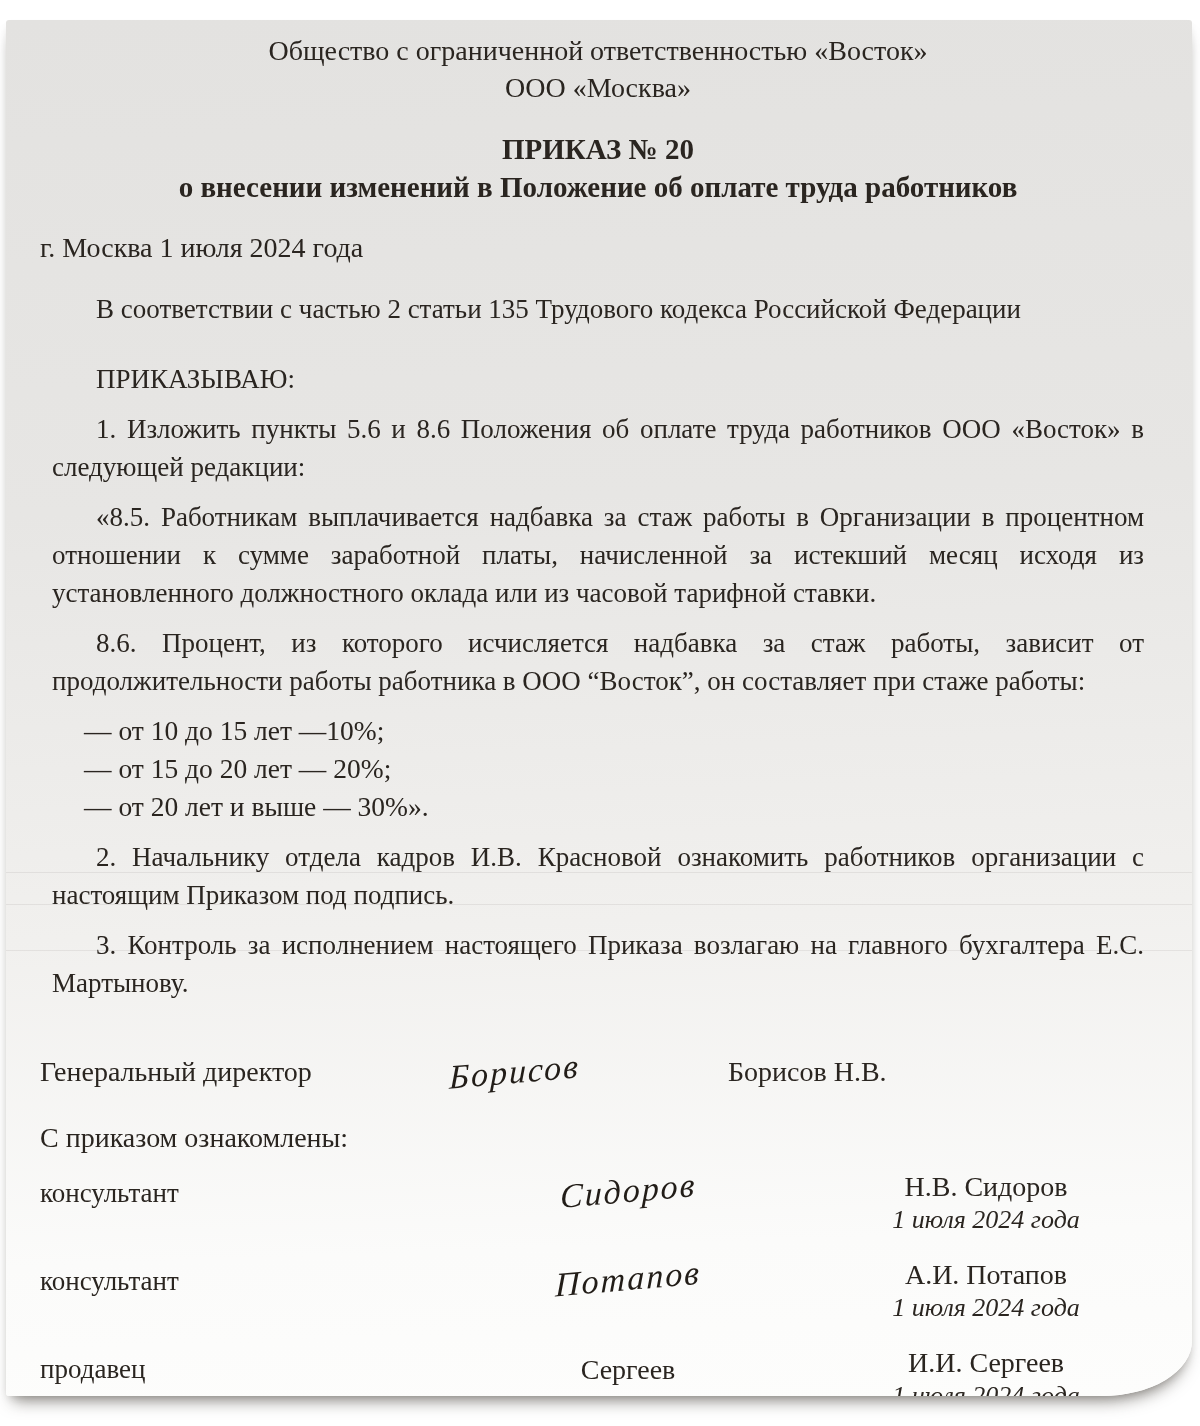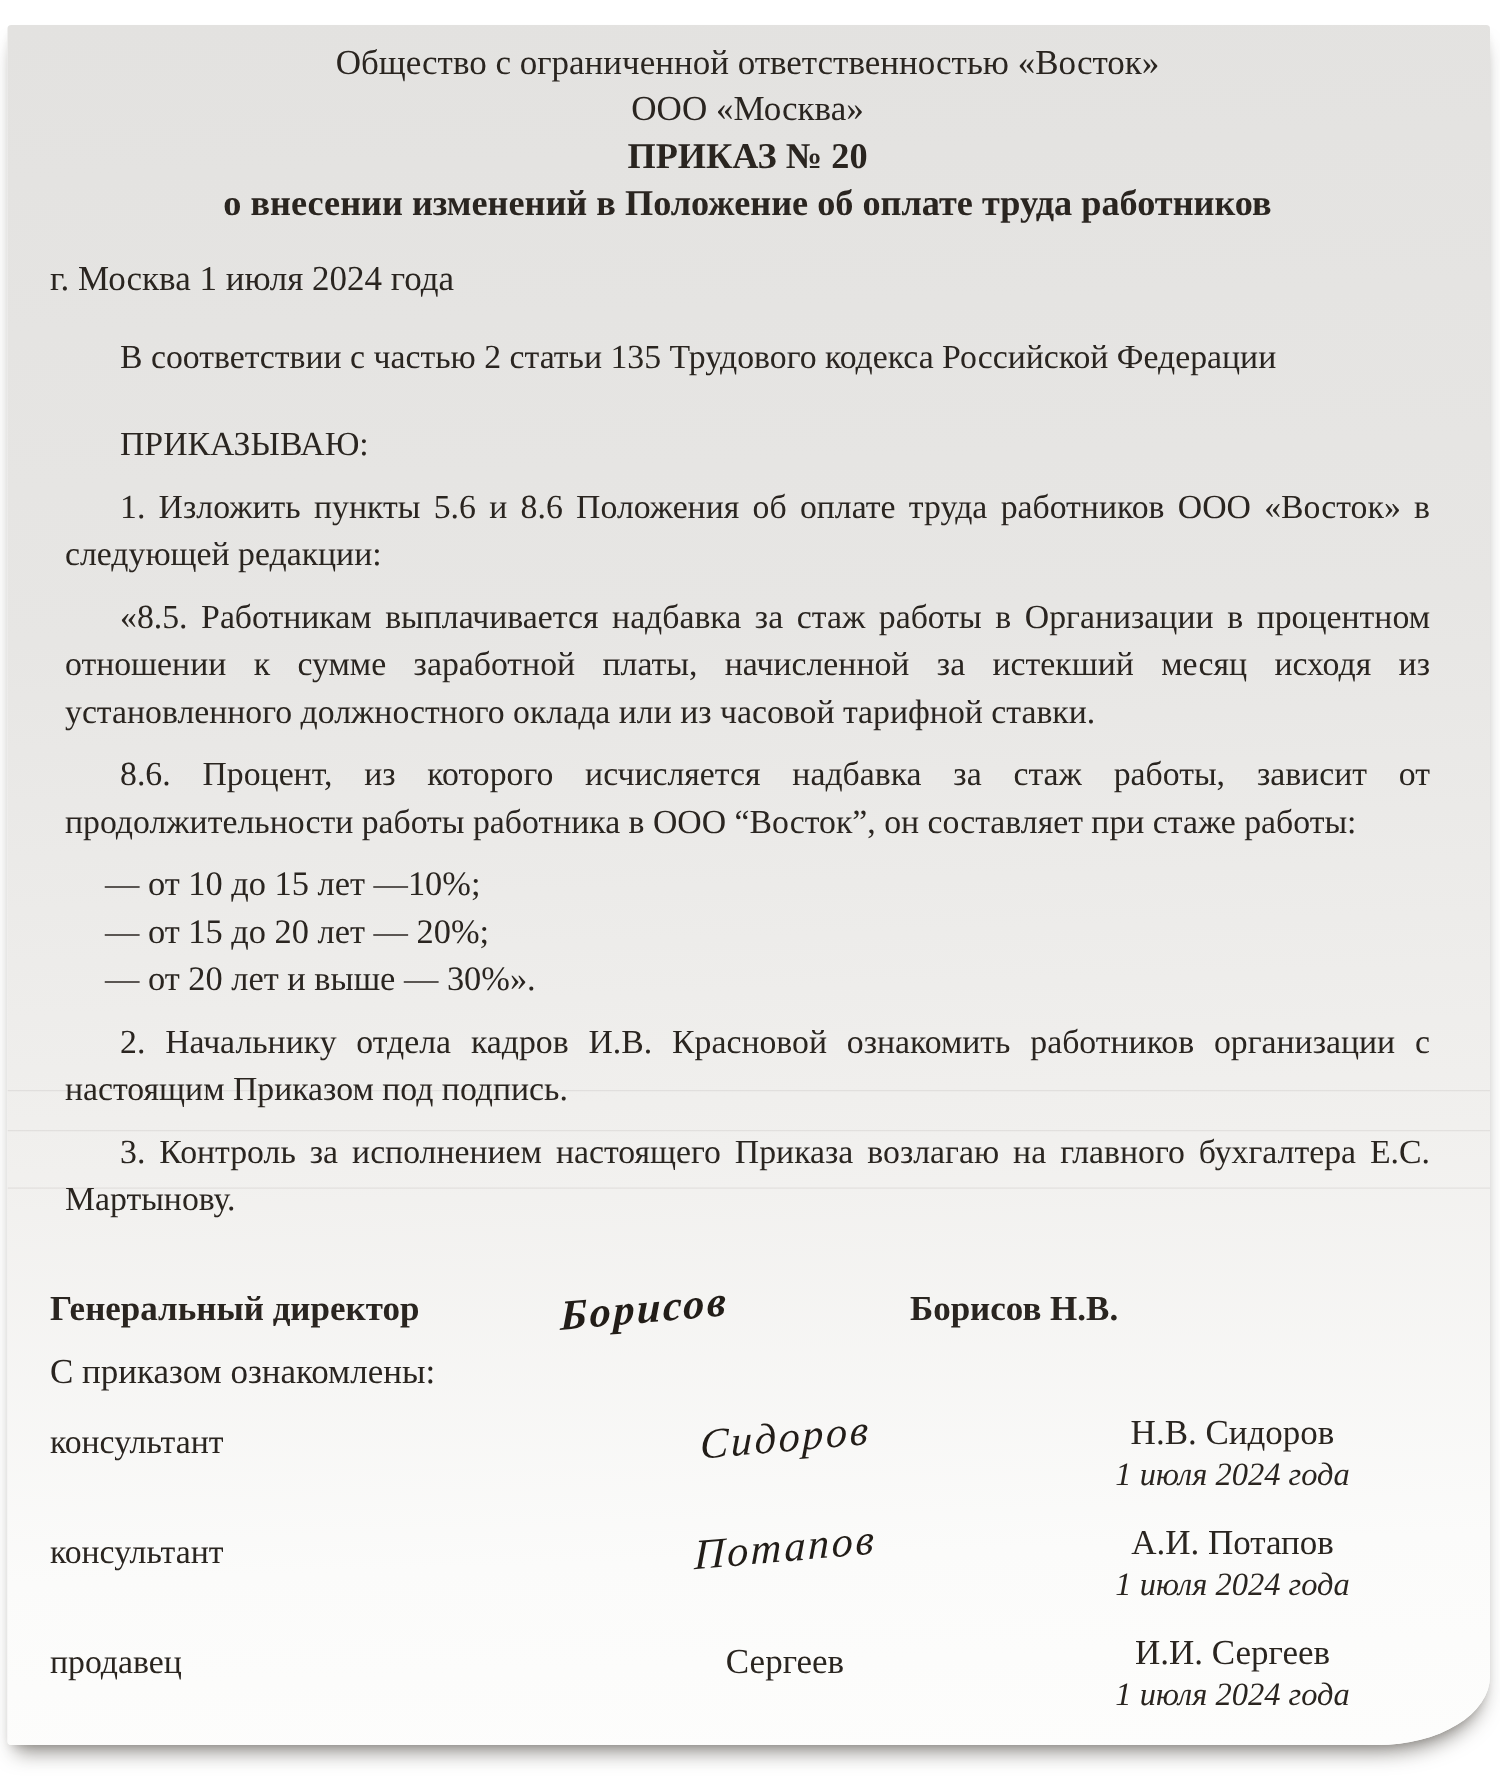--- a/index.html
+++ b/index.html
@@ -29,47 +29,46 @@
     left: 0;
     right: 0;
     height: 1px;
     background: rgba(95, 90, 84, 0.10);
   }
   .content {
     position: relative;
     padding: 12px 36px 0 34px;
   }
   .org-block { text-align: center; font-size: 28px; line-height: 37px; }
-  .doc-title { text-align: center; font-weight: bold; font-size: 29px; line-height: 38px; margin-top: 0; }
+  .doc-title { text-align: center; font-weight: bold; font-size: 29px; line-height: 38px; margin-top: 24px; }
   .place-date { font-size: 28px; margin-top: 26px; }
   .para {
     font-size: 27px;
     line-height: 38px;
     margin: 12px;
     text-align: justify;
     text-indent: 44px;
   }
   .intro { margin-top: 26px; text-align: left; }
   .order-word { margin-top: 32px; text-align: left; }
   .list-item {
     font-size: 27.5px;
     line-height: 38px;
     padding-left: 44px;
   }
   .sig-director {
     display: flex;
     align-items: center;
     margin-top: 44px;
     height: 52px;
-    font-weight: bold;
   }
   .sig-director .pos { width: 350px; font-size: 28px; }
   .sig-director .sig-slot { width: 250px; text-align: center; }
   .sig-director .name { font-size: 28px; margin-left: 88px; }
-  .ack-heading { font-size: 28px; margin-top: 8px; }
+  .ack-heading { font-size: 28px; margin-top: 24px; }
   .ack-row { display: flex; margin-top: 16px; min-height: 72px; }
   .ack-pos { width: 400px; font-size: 27px; padding-top: 8px; }
   .ack-sig-slot { flex: 1; text-align: center; padding-top: 2px; }
   .ack-right { width: 340px; text-align: center; }
   .ack-name { font-size: 28px; line-height: 34px; }
   .ack-date { font-size: 26px; font-style: italic; line-height: 32px; }
   .sig-script {
     display: inline-block;
     font-family: cursive;
     font-style: italic;

